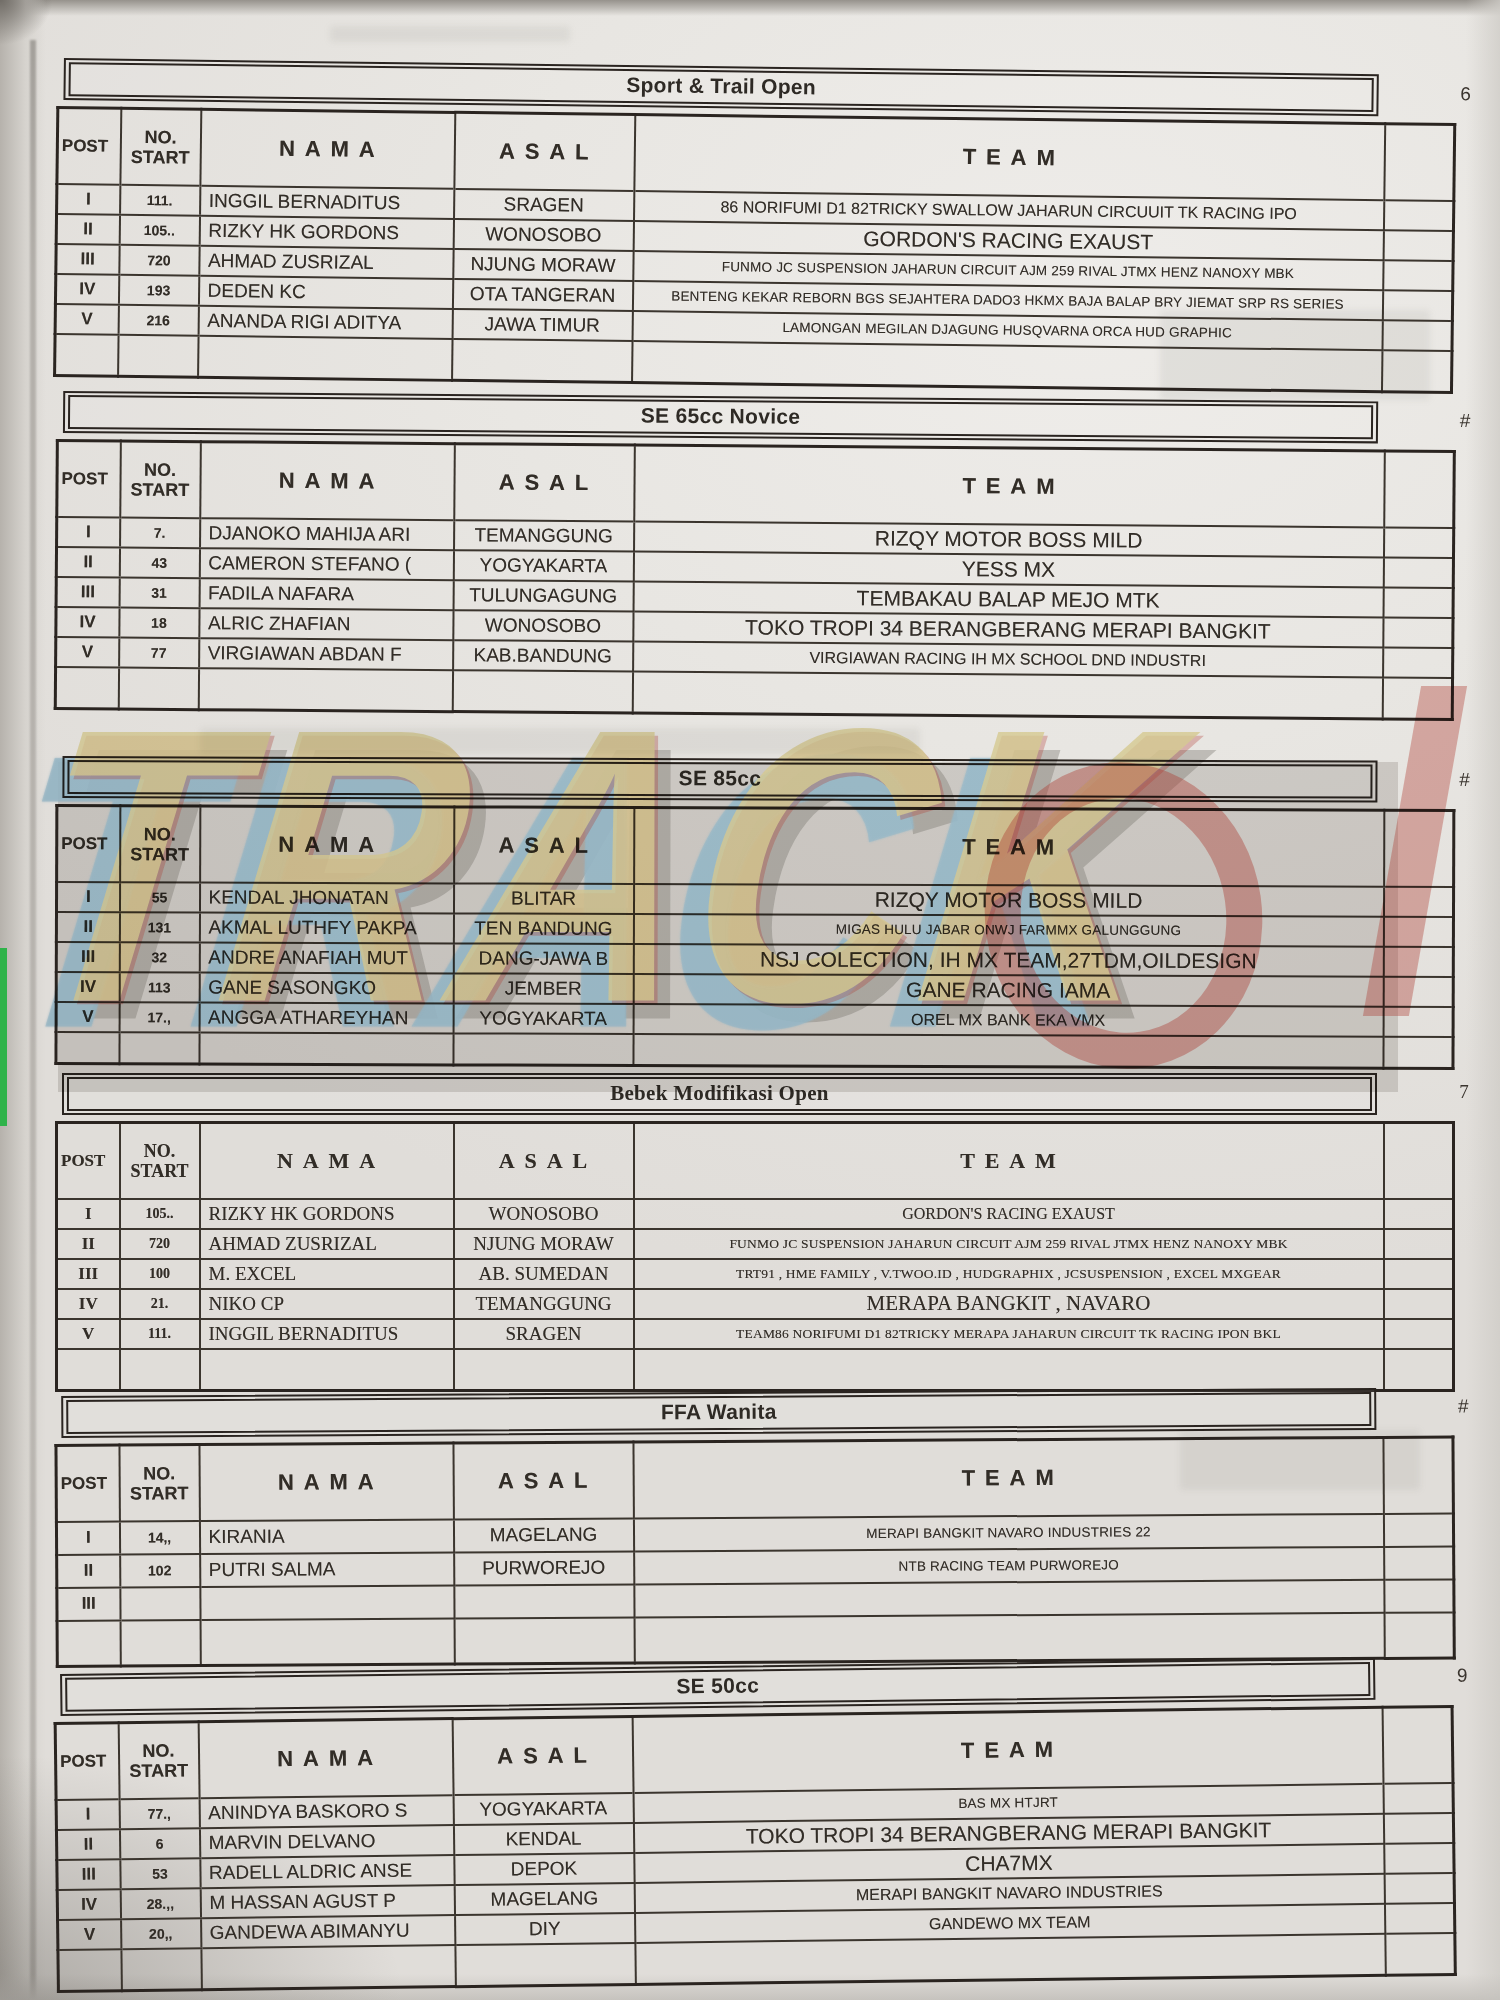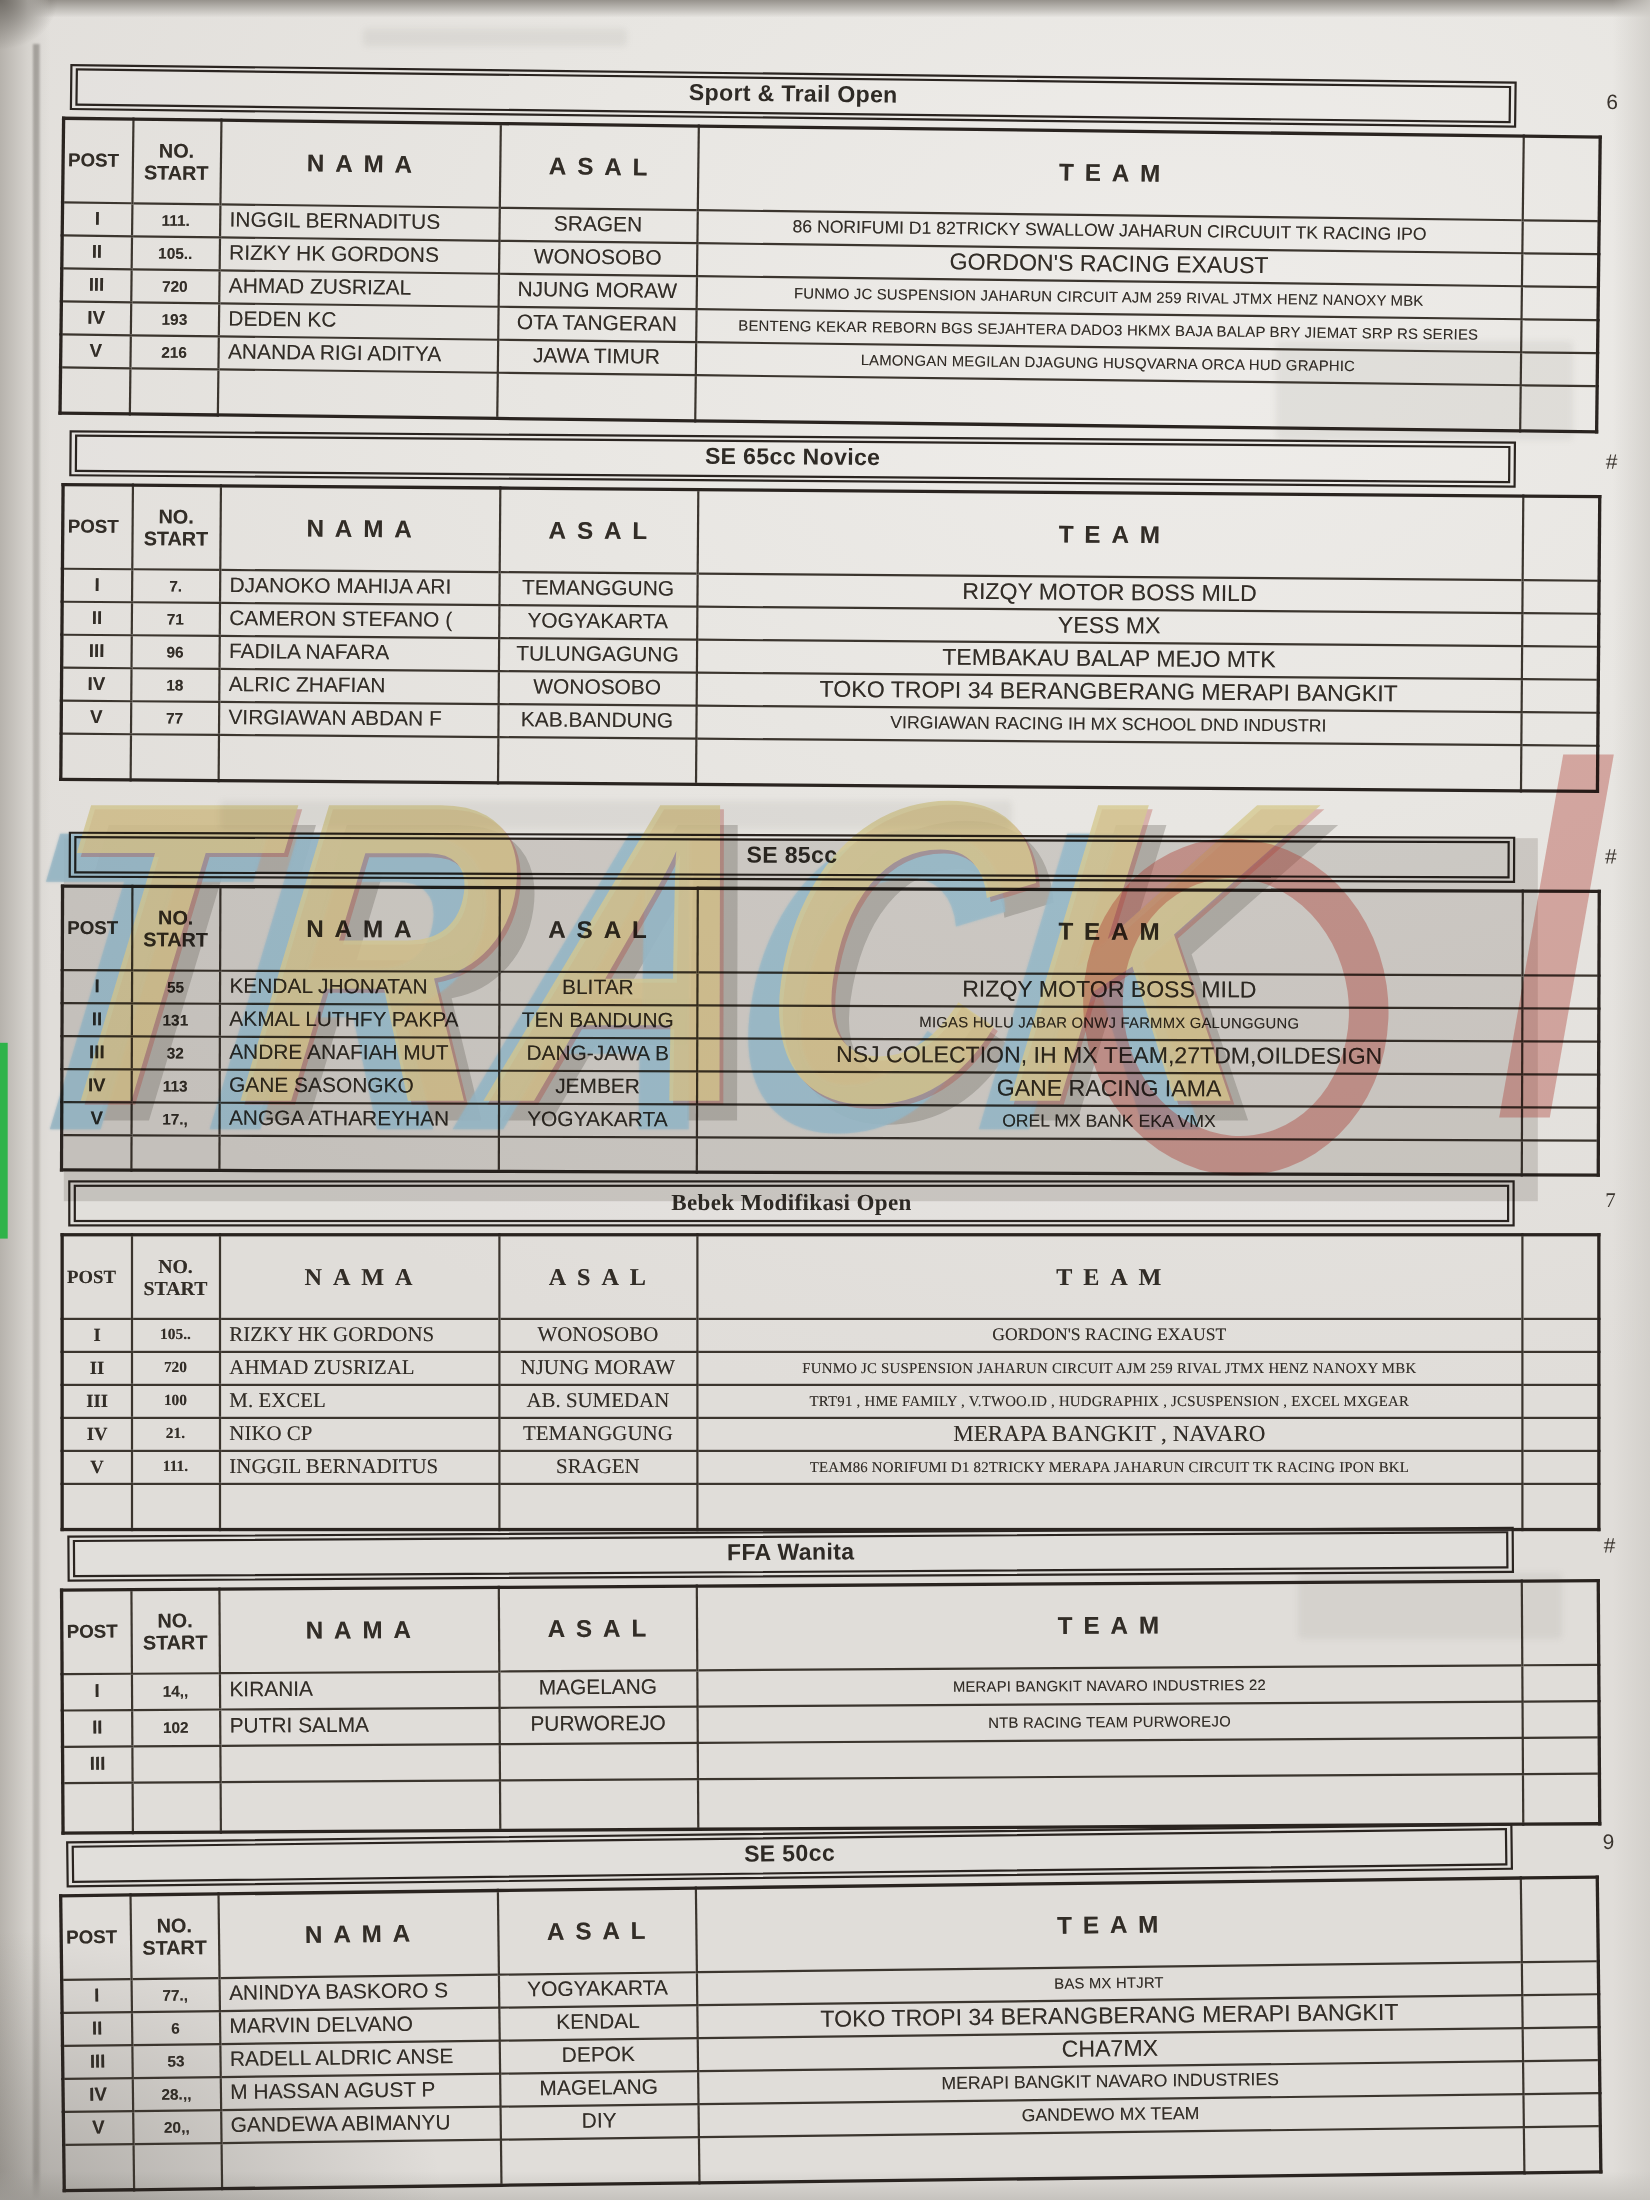--- a/index.html
+++ b/index.html
@@ -214,29 +214,29 @@
           <tr>
             <td class="d-pos">I</td>
             <td class="d-no">7.</td>
             <td class="d-nama">DJANOKO MAHIJA ARI</td>
             <td class="d-asal">TEMANGGUNG</td>
             <td class="d-team t-lg">RIZQY MOTOR BOSS MILD</td>
             <td class="d-right"></td>
           </tr>
           <tr>
             <td class="d-pos">II</td>
-            <td class="d-no">71</td>
+            <td class="d-no">43</td>
             <td class="d-nama">CAMERON STEFANO (</td>
             <td class="d-asal">YOGYAKARTA</td>
             <td class="d-team t-lg">YESS MX</td>
             <td class="d-right"></td>
           </tr>
           <tr>
             <td class="d-pos">III</td>
-            <td class="d-no">96</td>
+            <td class="d-no">31</td>
             <td class="d-nama">FADILA NAFARA</td>
             <td class="d-asal">TULUNGAGUNG</td>
             <td class="d-team t-lg">TEMBAKAU BALAP MEJO MTK</td>
             <td class="d-right"></td>
           </tr>
           <tr>
             <td class="d-pos">IV</td>
             <td class="d-no">18</td>
             <td class="d-nama">ALRIC ZHAFIAN</td>
             <td class="d-asal">WONOSOBO</td>

